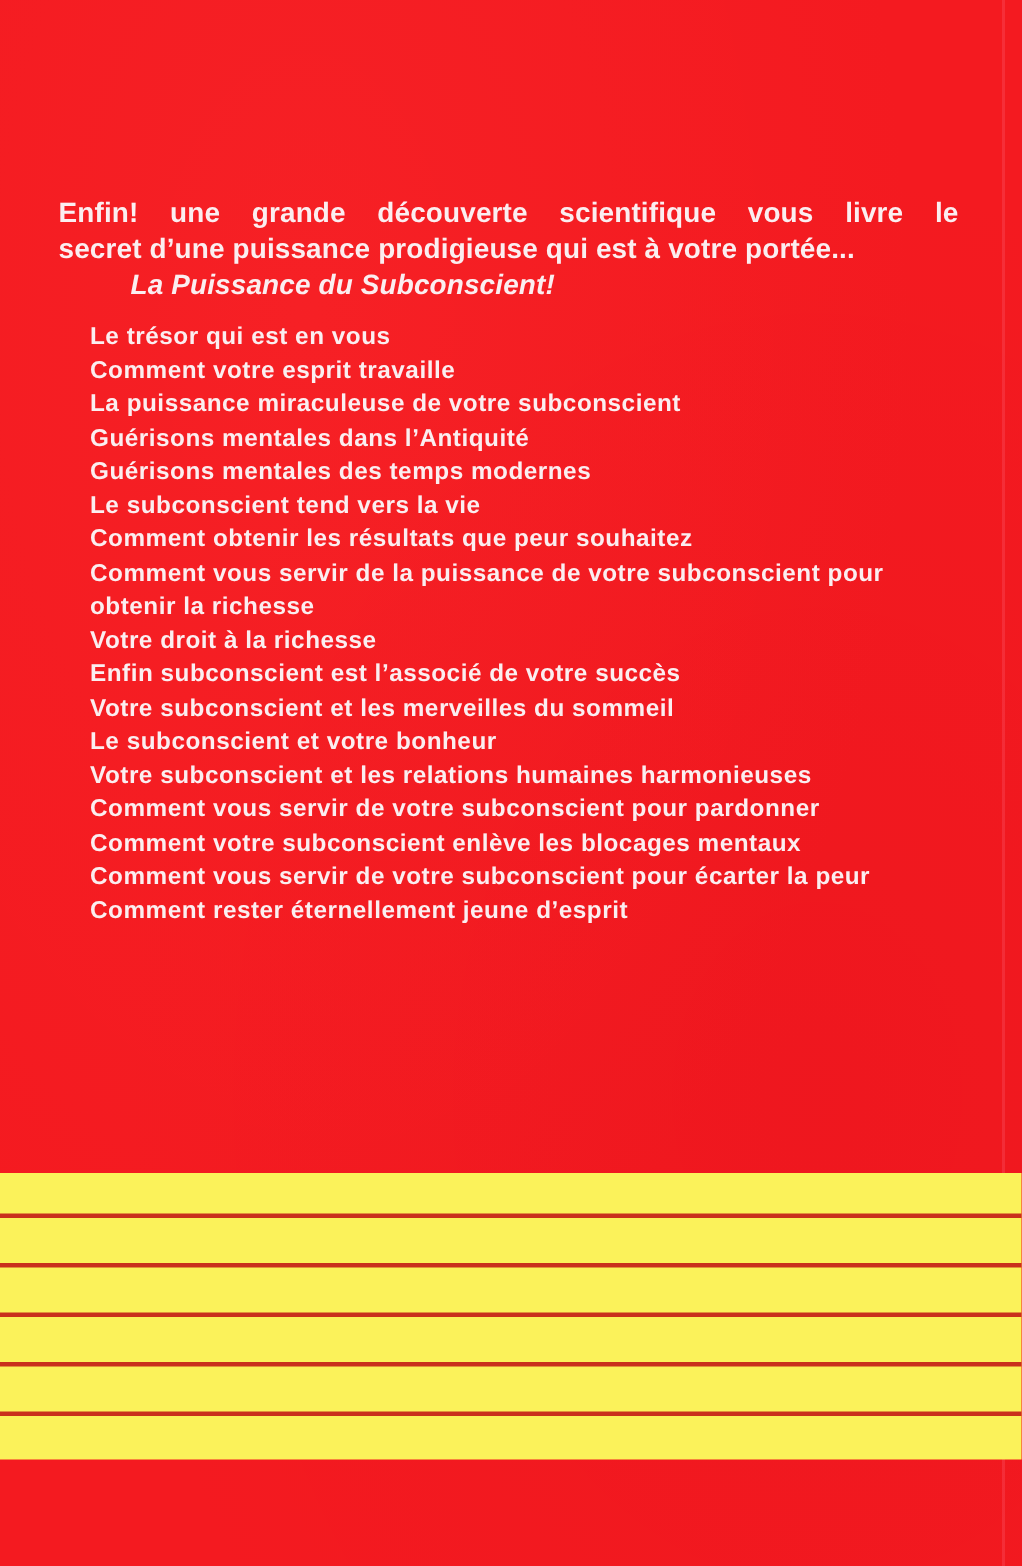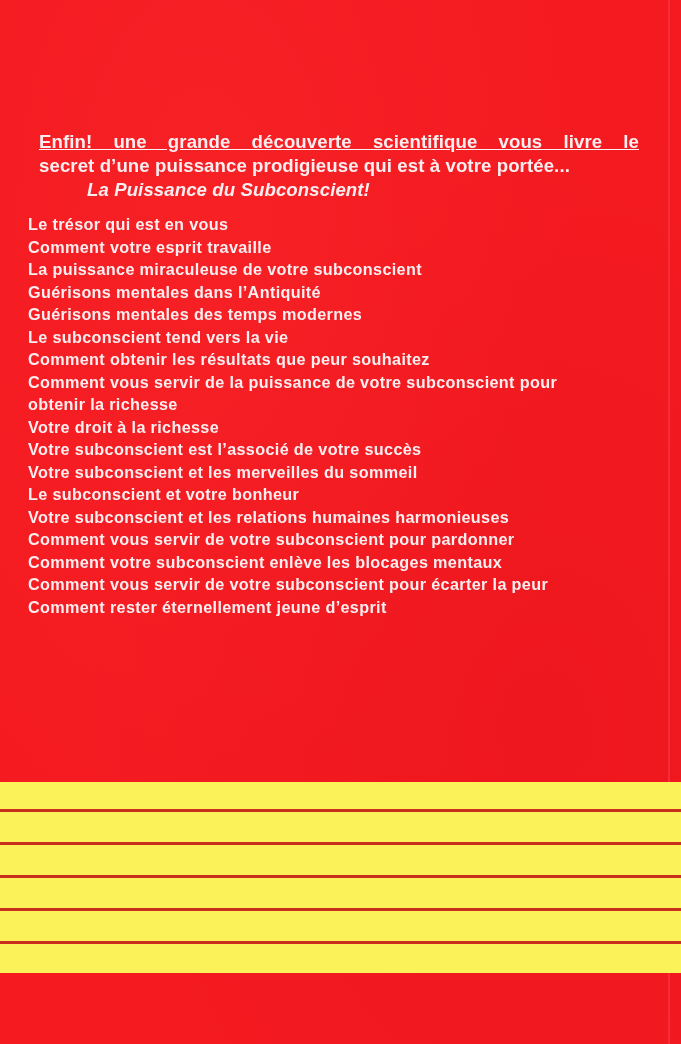--- a/index.html
+++ b/index.html
@@ -40,30 +40,29 @@
       color: #fbeef0;
       font-weight: bold;
       font-size: 18.6px;
       line-height: 24px;
       letter-spacing: 0.1px;
     }
     .intro .line1 {
       text-align: justify;
       text-align-last: justify;
       display: block;
-      text-decoration: underline;
     }
     .intro .title {
       font-style: italic;
       display: block;
       margin-left: 48px;
     }
     .chapters {
       position: absolute;
-      left: 28px;
+      left: 60px;
       top: 213px;
       width: 610px;
       margin: 0;
       padding: 0;
       list-style: none;
       color: #fbeef0;
       font-weight: bold;
       font-size: 16.2px;
       line-height: 22.5px;
       letter-spacing: 0.35px;
@@ -105,21 +104,21 @@
     <li>Le trésor qui est en vous</li>
     <li>Comment votre esprit travaille</li>
     <li>La puissance miraculeuse de votre subconscient</li>
     <li>Guérisons mentales dans l’Antiquité</li>
     <li>Guérisons mentales des temps modernes</li>
     <li>Le subconscient tend vers la vie</li>
     <li>Comment obtenir les résultats que peur souhaitez</li>
     <li>Comment vous servir de la puissance de votre subconscient pour
 obtenir la richesse</li>
     <li>Votre droit à la richesse</li>
-    <li>Votre subconscient est l’associé de votre succès</li>
+    <li>Enfin subconscient est l’associé de votre succès</li>
     <li>Votre subconscient et les merveilles du sommeil</li>
     <li>Le subconscient et votre bonheur</li>
     <li>Votre subconscient et les relations humaines harmonieuses</li>
     <li>Comment vous servir de votre subconscient pour pardonner</li>
     <li>Comment votre subconscient enlève les blocages mentaux</li>
     <li>Comment vous servir de votre subconscient pour écarter la peur</li>
     <li>Comment rester éternellement jeune d’esprit</li>
   </ul>
 
   <div class="band">

